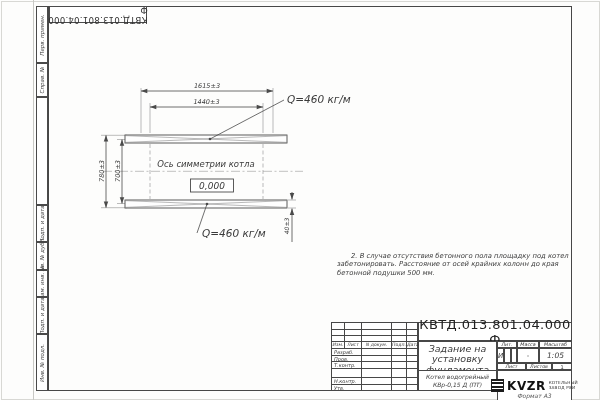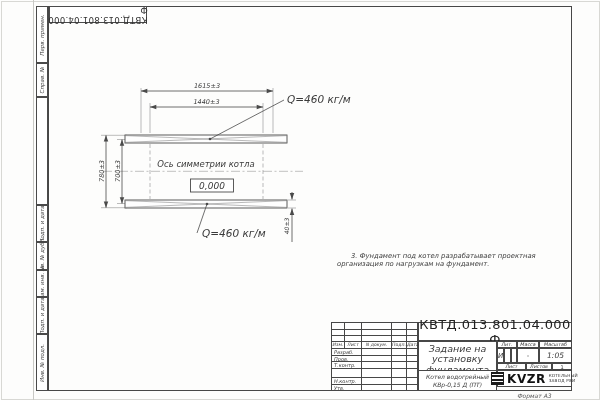--- a/index.html
+++ b/index.html
@@ -137,21 +137,21 @@
   <text transform="translate(103.5,171) rotate(-90)" text-anchor="middle" font-size="6.5">780±3</text>
   <text transform="translate(119.5,171) rotate(-90)" text-anchor="middle" font-size="6.5">700±3</text>
   <text transform="translate(289,226) rotate(-90)" text-anchor="middle" font-size="6">40±3</text>
   <text x="287" y="103" font-size="10.5">Q=460 кг/м</text>
   <text x="202" y="237" font-size="10.5">Q=460 кг/м</text>
   <text x="206" y="166.5" text-anchor="middle" font-size="8.5">Ось симметрии котла</text>
   <text x="212" y="188.8" text-anchor="middle" font-size="9">0,000</text>
 </svg>
 
 <div class="notes">
-  <p>3. Фундамент под котел разрабатывает проектная организация по нагрузкам на фундамент.</p>
+  <p>2. В случае отсутствия бетонного пола площадку под котел забетонировать. Расстояние от осей крайних колонн до края бетонной подушки 500 мм.</p>
 </div>
 
 <div class="tb-cell" style="left:418px;top:322px;width:154px;height:19px;font-size:13px;letter-spacing:.4px;color:#222;">КВТД.013.801.04.000 Ф</div>
 
 <div class="tb-cell" style="left:418px;top:341px;width:79px;height:37px;font-size:9.5px;font-style:italic;line-height:1.12;padding:0 2px;">Задание на установку фундамента</div>
 
 <div class="tb-cell" style="left:418px;top:370px;width:79px;height:21px;flex-direction:column;font-size:6px;font-style:italic;line-height:1.25;">
   <span>Котел водогрейный</span>
   <span>КВр-0,15 Д (ПТ)</span>
 </div>
@@ -163,21 +163,21 @@
 <div class="tb-cell" style="left:497px;top:348px;width:7px;height:15px;font-size:7px;font-style:italic;">И</div>
 <div class="tb-cell" style="left:504px;top:348px;width:7px;height:15px;"></div>
 <div class="tb-cell" style="left:511px;top:348px;width:6px;height:15px;"></div>
 <div class="tb-cell" style="left:517px;top:348px;width:22px;height:15px;font-size:7px;">-</div>
 <div class="tb-cell" style="left:539px;top:348px;width:33px;height:15px;font-size:7.5px;font-style:italic;">1:05</div>
 
 <div class="tb-cell" style="left:497px;top:363px;width:29px;height:7px;font-size:4.8px;font-style:italic;">Лист</div>
 <div class="tb-cell" style="left:526px;top:363px;width:26px;height:7px;font-size:4.8px;font-style:italic;">Листов</div>
 <div class="tb-cell" style="left:552px;top:363px;width:20px;height:7px;font-size:5px;">1</div>
 
-<div class="tb-cell" style="left:497px;top:370px;width:75px;height:17px;">
+<div class="tb-cell" style="left:497px;top:370px;width:75px;height:31px;">
   <div class="logo-box">
     <div class="logo-icon"></div>
     <span class="logo-word">KVZR</span>
     <span class="logo-cap">
       <span>КОТЕЛЬНЫЙ</span>
       <span>ЗАВОД РЭИ</span>
     </span>
   </div>
 </div>
 

